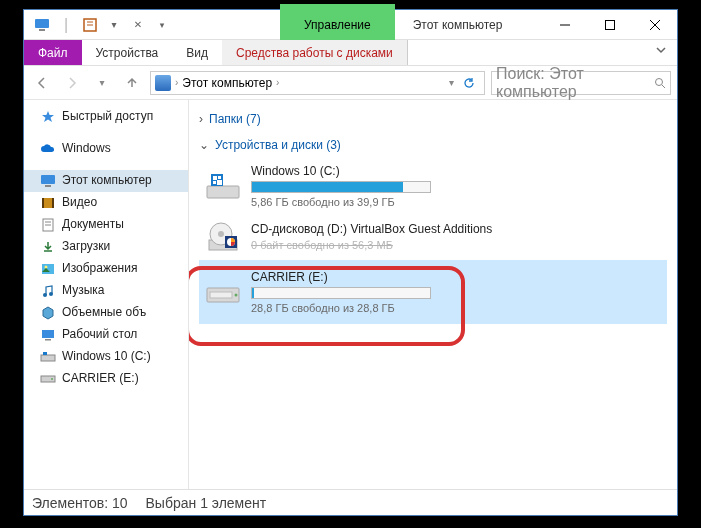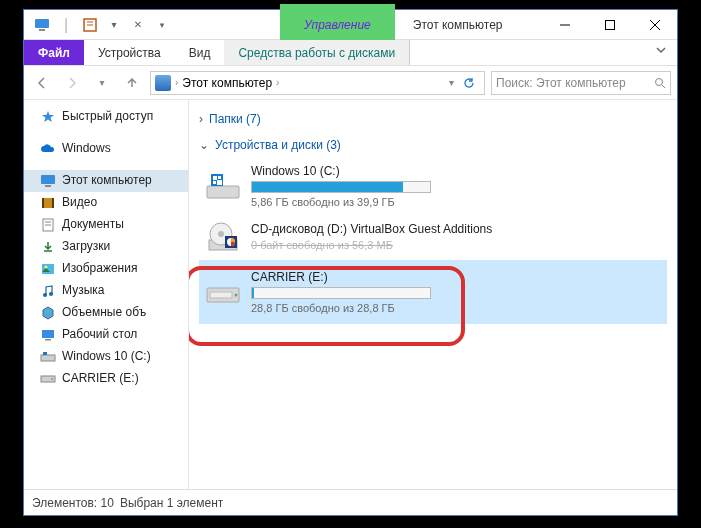--- a/index.html
+++ b/index.html
@@ -2,53 +2,53 @@
 <html><head>
 <meta charset="utf-8">
 <style>
 * { box-sizing: border-box; margin: 0; padding: 0; font-family: "Segoe UI", Tahoma, sans-serif; }
 body { background: #000; width: 701px; height: 528px; position: relative; }
 .window { position: absolute; left: 23px; top: 9px; width: 655px; height: 507px; background: #fff; border: 1px solid #4a7bb5; display: flex; flex-direction: column; }
 .titlebar { height: 30px; display: flex; align-items: stretch; border-bottom: 1px solid #e0e0e0; }
 .qat { display: flex; align-items: center; gap: 4px; padding: 0 8px; }
 .qat-icon { width: 20px; height: 20px; display: flex; align-items: center; justify-content: center; }
 .ribbon-tab-area { flex: 1; display: flex; align-items: center; justify-content: flex-start; font-size: 12px; }
-.manage-tab { background: #5dd070; color: #6d28d9; padding: 14px 24px; margin-left: 100px; font-style: italic; }
+.manage-tab { background: #5dd070; color: #000000; padding: 14px 24px; margin-left: 100px; }
 .window-title { font-size: 12px; color: #333; padding-left: 18px; }
 .win-controls { display: flex; }
 .win-btn { width: 45px; height: 30px; display: flex; align-items: center; justify-content: center; color: #333; }
 .tabs-row { height: 26px; display: flex; align-items: stretch; font-size: 12px; border-bottom: 1px solid #e0e0e0; }
 .tab { padding: 4px 14px; color: #333; display: flex; align-items: center; }
-.tab.file { background: #6d28d9; color: #fff; font-weight: bold; }
-.tab.context { background: #f0f0f0; color: #0f766e; border-right: 1px solid #ccc; }
+.tab.file { background: #a21caf; color: #fff; }
+.tab.context { background: #f0f0f0; color: #b91c1c; border-right: 1px solid #ccc; }
 .chev { margin-left: auto; padding: 4px 10px; color: #666; }
 .addr-row { height: 34px; display: flex; align-items: center; gap: 6px; padding: 4px 6px; border-bottom: 1px solid #e5e5e5; }
 .nav-btn { width: 24px; height: 24px; display: flex; align-items: center; justify-content: center; color: #888; }
 .addr-bar { flex: 1; height: 24px; border: 1px solid #ccc; display: flex; align-items: center; font-size: 12px; padding: 0 4px; gap: 4px; }
 .addr-icon { width: 16px; height: 16px; background: linear-gradient(#6aa8e6,#2a6bbd); border-radius: 2px; }
-.search-box { width: 180px; height: 24px; border: 1px solid #ccc; display: flex; align-items: center; font-size: 12px; color: #888; padding: 0 4px; gap: 4px; }
+.search-box { width: 180px; height: 24px; border: 1px solid #ccc; display: flex; align-items: center; font-size: 16px; color: #888; padding: 0 4px; gap: 4px; }
 .body { flex: 1; display: flex; overflow: hidden; }
 .sidebar { width: 165px; border-right: 1px solid #e5e5e5; overflow-y: auto; padding: 6px 0; }
 .tree-item { display: flex; align-items: flex-start; gap: 6px; font-size: 12px; padding: 3px 6px 3px 16px; color: #222; white-space: nowrap; }
 .tree-item.l2 { }
 .tree-item.sel { background: #d8e6f2; }
 .tree-icon { width: 16px; height: 16px; flex-shrink: 0; display: flex; align-items: center; justify-content: center; }
 .content { flex: 1; overflow-y: auto; padding: 8px 10px; font-size: 12px; position: relative; }
 .group-header { color: #0a5aa9; font-size: 12px; padding: 4px 0 8px 0; display: flex; align-items: center; gap: 6px; }
 .chev-r { color: #555; }
 .drive-item { display: flex; align-items: center; gap: 10px; padding: 4px 6px; margin-bottom: 2px; }
 .drive-item.sel { background: #cce8ff; }
 .drive-icon { width: 36px; height: 36px; flex-shrink: 0; display: flex; align-items: center; justify-content: center; }
 .drive-info { flex: 1; }
 .drive-name { color: #222; margin-bottom: 3px; }
 .drive-bar { height: 12px; border: 1px solid #b8b8b8; background: #f7f7f7; margin-bottom: 3px; width: 180px; position: relative; }
 .drive-fill { height: 100%; background: #26a0da; }
 .drive-sub { color: #6a6a6a; font-size: 11px; }
 .highlight-ring { position: absolute; border: 4px solid #d83131; border-radius: 16px; pointer-events: none; }
-.statusbar { height: 26px; border-top: 1px solid #e0e0e0; display: flex; align-items: center; font-size: 12px; color: #444; padding: 0 8px; gap: 6px; }
+.statusbar { height: 26px; border-top: 1px solid #e0e0e0; display: flex; align-items: center; font-size: 14px; color: #444; padding: 0 8px; gap: 18px; }
 .disc-svg { width: 32px; height: 32px; }
 svg { display: block; }
 </style>
 </head>
 <body>
 
 <div class="window">
 
   <div class="titlebar">
     <div class="qat">

